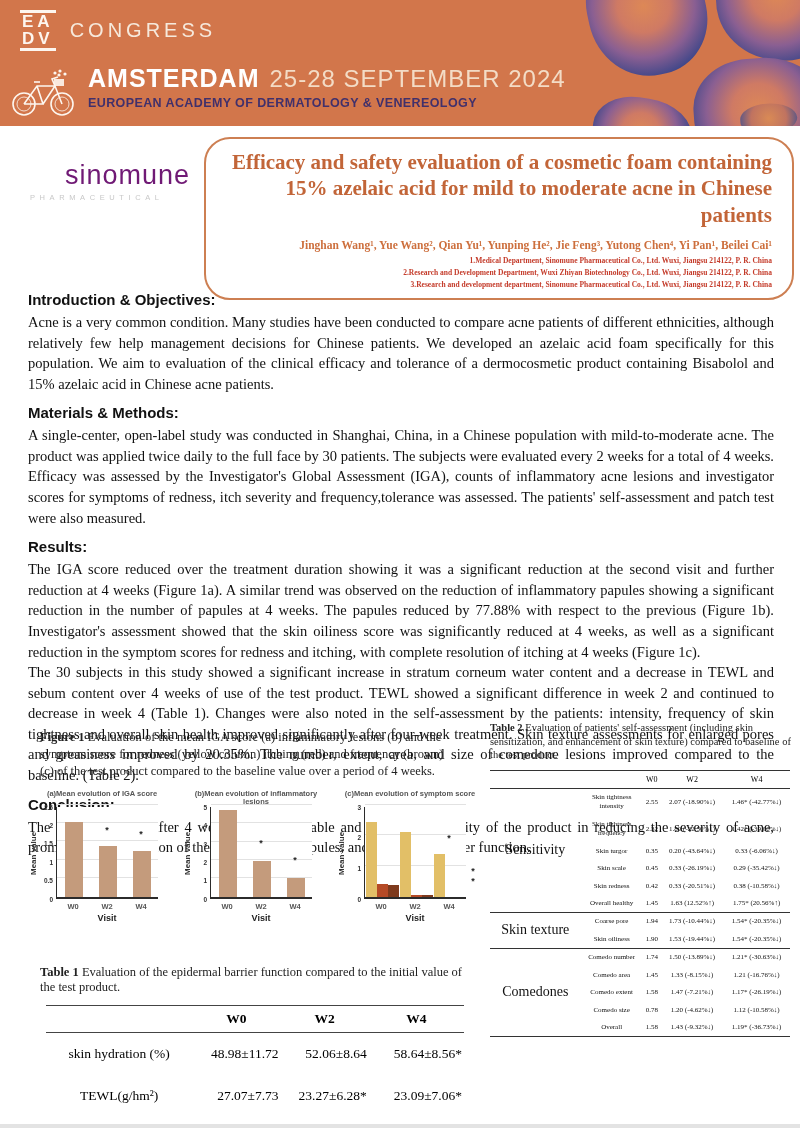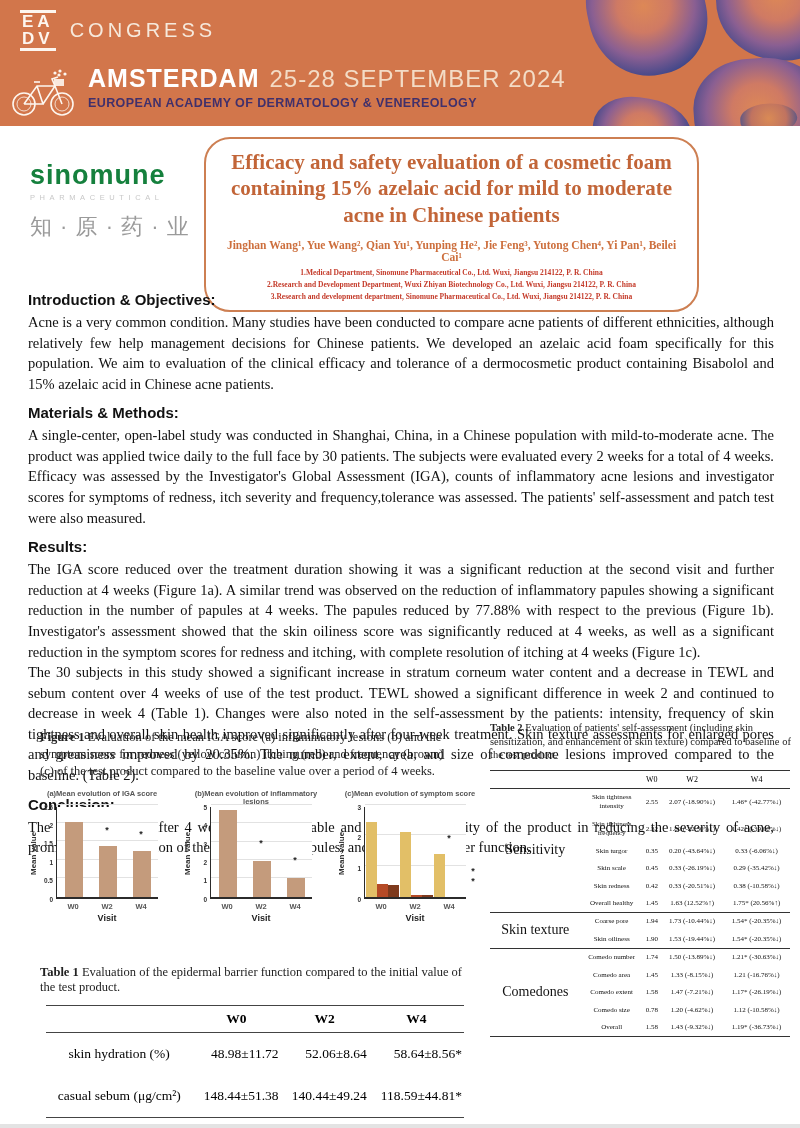--- a/index.html
+++ b/index.html
@@ -18,27 +18,27 @@
   .eadv-congress { color:#f6e9dc; font-family:"Liberation Sans", sans-serif; font-size:20px; letter-spacing:4px; margin:9px 0 0 14px; }
   .banner { position:absolute; left:88px; top:64px; }
   .city-line { display:flex; align-items:baseline; gap:10px; font-family:"Liberation Sans", sans-serif; }
   .city { color:#ffffff; font-weight:bold; font-size:25px; letter-spacing:1px; }
   .dates { color:#f3dcc6; font-size:24px; letter-spacing:1px; }
   .org { color:#41306b; font-family:"Liberation Sans", sans-serif; font-weight:bold; font-size:12.5px; letter-spacing:0.4px; margin-top:3px; }
   .bike { position:absolute; left:10px; top:66px; }
 
   
   .sponsor { position:absolute; left:30px; top:160px; width:165px; }
-  .sp-name { color:#15803d; font-family:"Liberation Sans", sans-serif; font-weight:bold; font-size:27px; letter-spacing:1px; }
+  .sp-name { color:#701a75; font-family:"Liberation Sans", sans-serif; font-weight:normal; font-size:27px; letter-spacing:1px;margin-left:35px; }
   .sp-sub { color:#c8c8c8; font-family:"Liberation Sans", sans-serif; font-size:7.5px; letter-spacing:4.6px; margin-top:2px; }
   .sp-cn { color:#9a9a9a; font-size:22px; margin-top:10px; letter-spacing:1px; font-family:"Liberation Sans", sans-serif; }
 
   
-  .title-box { position:absolute; left:204px; top:137px; width:495px; min-height:146px; border:2px solid #cd7f52;
-               border-radius:26px; background:#fff; text-align:center; padding:10px 20px 8px; }
+  .title-box { position:absolute; left:204px; top:137px; width:590px; min-height:146px; border:2px solid #cd7f52;
+               border-radius:26px; background:#fff; text-align:right; padding:10px 20px 8px; }
   .poster-title { color:#c26538; font-weight:bold; font-size:21px; line-height:1.26; }
   .authors { color:#cd6f3d; font-weight:bold; font-size:11.5px; margin-top:11px; }
   .affil { color:#c43b2a; font-size:7.5px; line-height:1.55; font-weight:bold; }
   .affils { margin-top:4px; }
 
   
   .mainflow { position:absolute; left:28px; top:291px; width:746px; }
   .sec-h { font-family:"Liberation Sans", sans-serif; font-weight:bold; font-size:15px; color:#111; margin:10px 0 4px; }
   .sec-h.first { margin-top:0; }
   .sec-b { font-size:14.5px; line-height:1.42; color:#111; text-align:justify; }
@@ -128,21 +128,20 @@
         <span class="city">AMSTERDAM</span>
         <span class="dates">25-28 SEPTEMBER 2024</span>
       </div>
       <div class="org">EUROPEAN ACADEMY OF DERMATOLOGY &amp; VENEREOLOGY</div>
     </div>
   </header>
 
   <div class="sponsor">
     <div class="sp-name">sinomune</div>
     <div class="sp-sub">PHARMACEUTICAL</div>
-    <div class="sp-cn">知 · 原 · 药 · 业</div>
   </div>
 
   <div class="title-box">
     <div class="poster-title">Efficacy and safety evaluation of a cosmetic foam containing 15% azelaic acid for mild to moderate acne in Chinese patients</div>
     <div class="authors">Jinghan Wang¹, Yue Wang², Qian Yu¹, Yunping He², Jie Feng³, Yutong Chen⁴, Yi Pan¹, Beilei Cai¹</div>
     <div class="affils">
       <div class="affil">1.Medical Department, Sinomune Pharmaceutical Co., Ltd. Wuxi, Jiangsu 214122, P. R. China</div>
       <div class="affil">2.Research and Development Department, Wuxi Zhiyan Biotechnology Co., Ltd. Wuxi, Jiangsu 214122, P. R. China</div>
       <div class="affil">3.Research and development department, Sinomune Pharmaceutical Co., Ltd. Wuxi, Jiangsu 214122, P. R. China</div>
     </div>
@@ -290,20 +289,26 @@
           </tr>
         </thead>
       <tbody>
           <tr>
             <th>skin hydration (%)</th>
             <td>48.98±11.72</td>
             <td>52.06±8.64</td>
             <td>58.64±8.56*</td>
           </tr>
           <tr>
+            <th>TEWL(g/hm²)</th>
+            <td>27.07±7.73</td>
+            <td>23.27±6.28*</td>
+            <td>23.09±7.06*</td>
+          </tr>
+          <tr>
             <th>casual sebum (μg/cm²)</th>
             <td>148.44±51.38</td>
             <td>140.44±49.24</td>
             <td>118.59±44.81*</td>
           </tr>
         </tbody>
     </table>
   </section>
 
   <aside class="t2-block">

